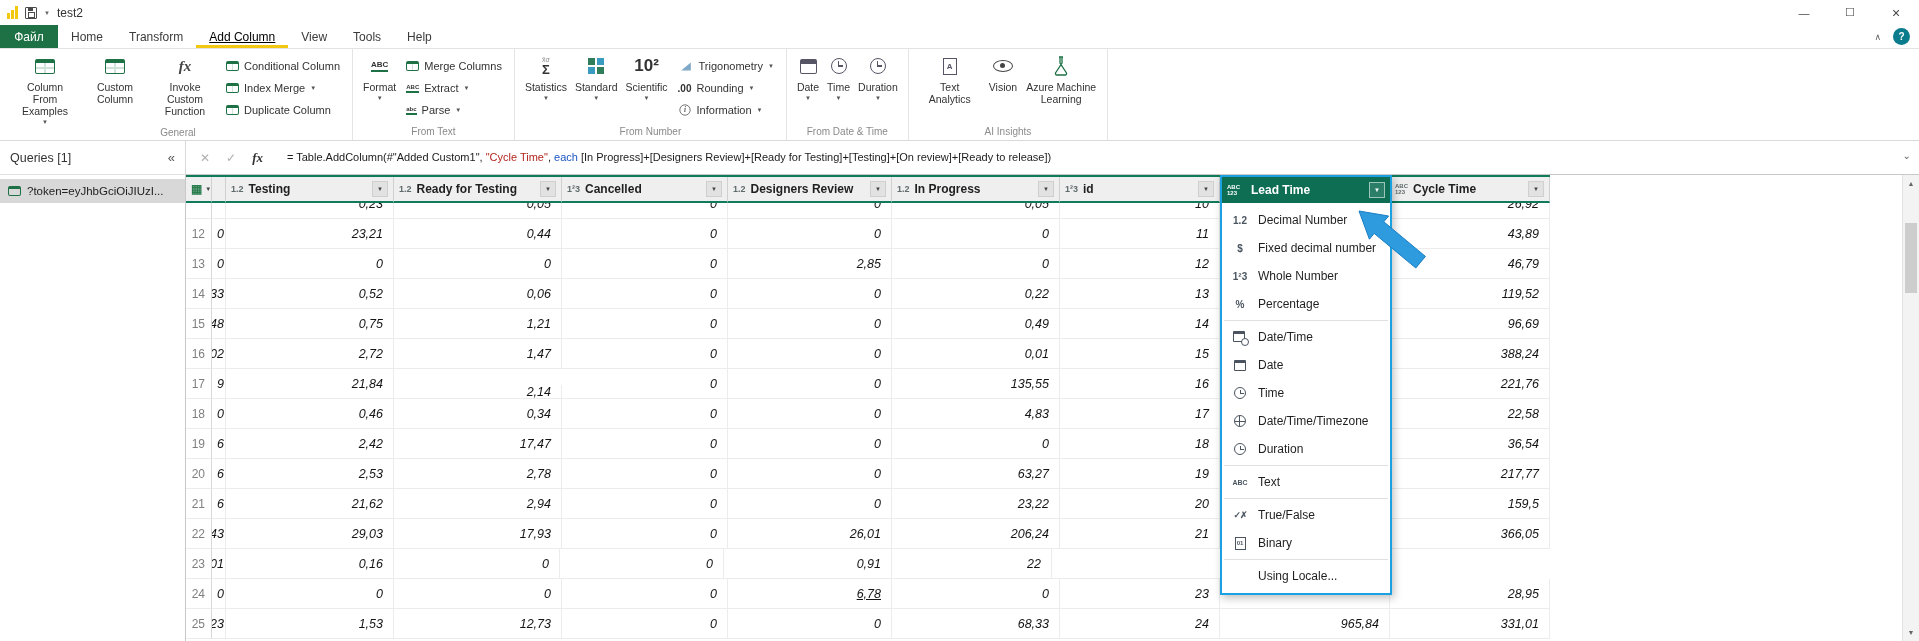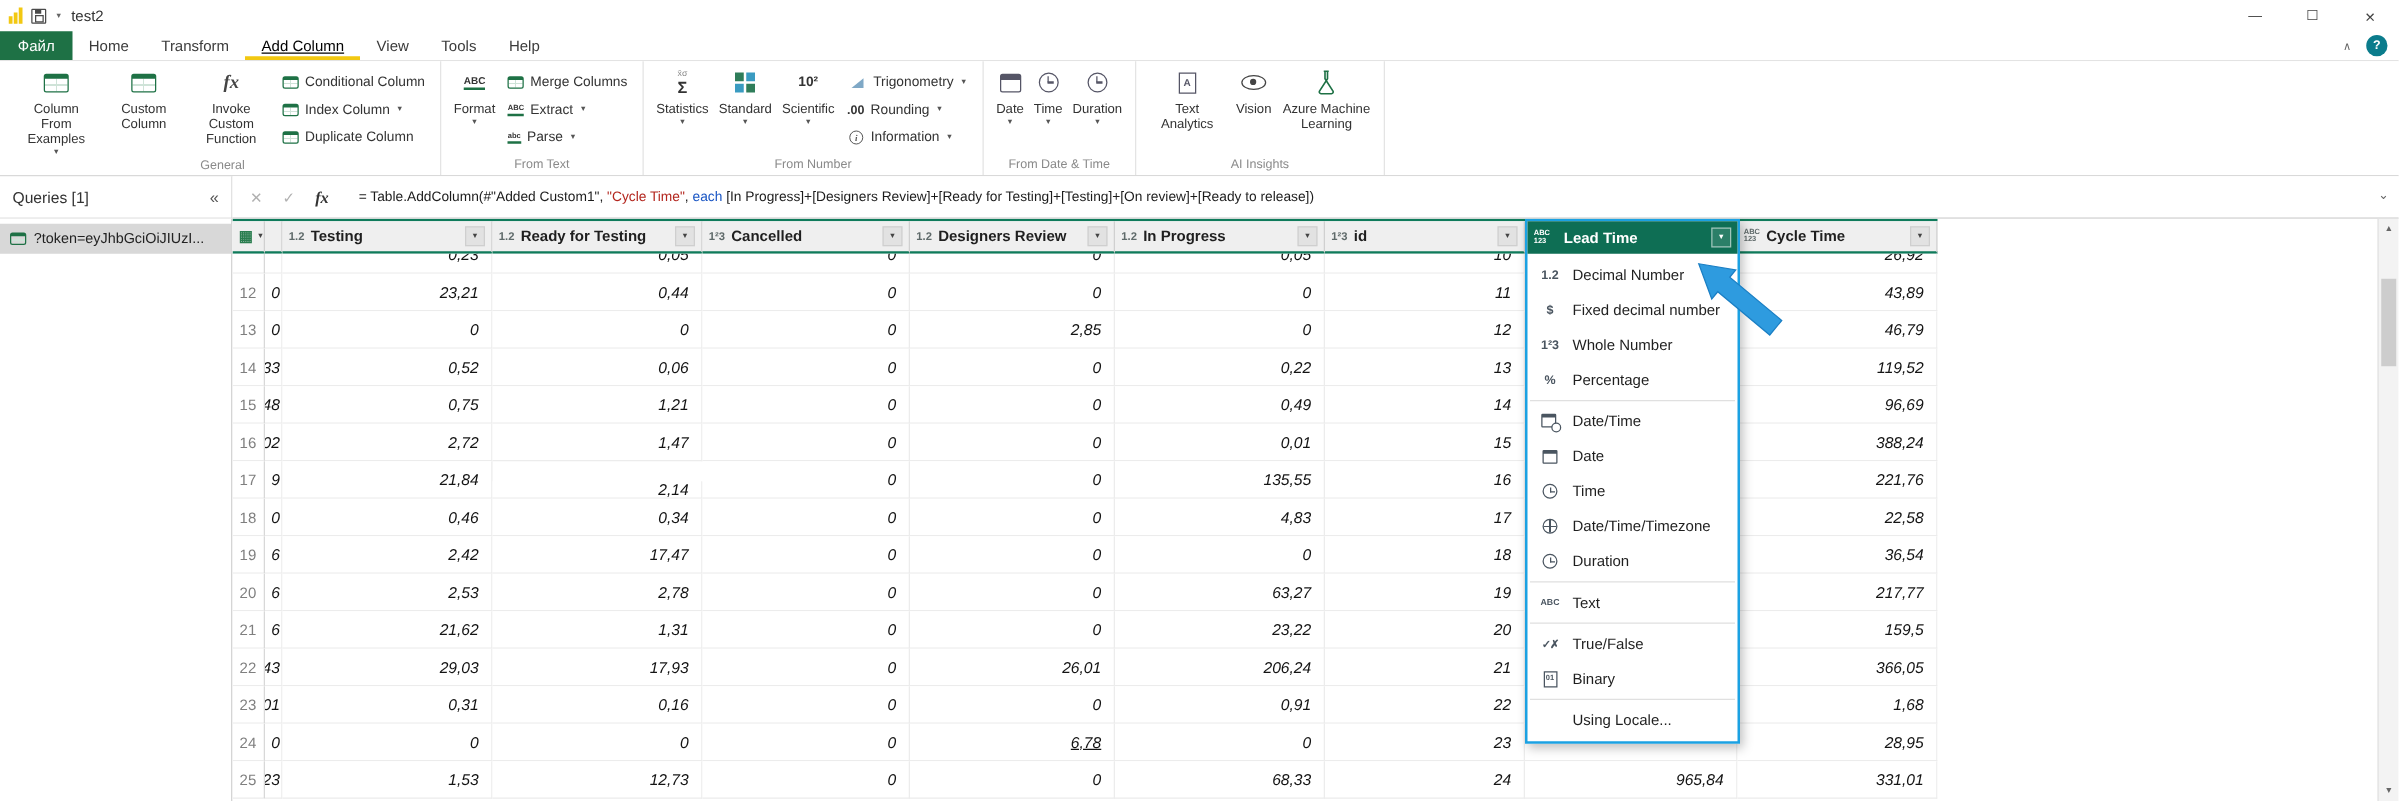--- a/index.html
+++ b/index.html
@@ -56,21 +56,21 @@
   .gi-fx{font-family:"Liberation Serif",serif;font-style:italic;font-weight:bold;font-size:15px;color:#444;}
   .gi-abc{font-size:8px;font-weight:bold;color:#333;border-bottom:2px solid #1E7145;padding-bottom:1px;}
   .gi-sigma{display:flex;flex-direction:column;align-items:center;line-height:1;}
   .gi-sigma .top{font-size:7px;color:#888;}
   .gi-sigma .bot{font-size:13px;font-weight:bold;color:#333;}
   .gi-calcgrid{width:16px;height:16px;background:
     linear-gradient(#2f7d5a,#2f7d5a) 0 0/7px 7px no-repeat,
     linear-gradient(#3a9bc1,#3a9bc1) 9px 0/7px 7px no-repeat,
     linear-gradient(#3a9bc1,#3a9bc1) 0 9px/7px 7px no-repeat,
     linear-gradient(#2f7d5a,#2f7d5a) 9px 9px/7px 7px no-repeat;}
-  .gi-sci{font-size:11px;font-weight:bold;color:#333;}
+  .gi-sci{font-size:17px;font-weight:bold;color:#333;}
   .gi-tri{width:0;height:0;border-left:16px solid transparent;border-bottom:13px solid #7fa8c6;}
   .gi-round{font-size:10px;font-weight:bold;color:#333;}
   .gi-info{width:14px;height:14px;border-radius:50%;border:1px solid #555;color:#555;
     font-family:"Liberation Serif",serif;font-style:italic;font-weight:bold;font-size:9px;
     display:flex;align-items:center;justify-content:center;}
   .gi-cal{width:17px;height:15px;border:1px solid #556;border-top:5px solid #556;border-radius:2px;background:#fff;}
   .gi-clock{width:16px;height:16px;border:1.5px solid #556;border-radius:50%;position:relative;background:#fff;}
   .gi-clock::before{content:"";position:absolute;left:6px;top:2px;width:1.5px;height:5px;background:#556;}
   .gi-clock::after{content:"";position:absolute;left:6px;top:6px;width:5px;height:1.5px;background:#556;}
   .gi-doc{width:14px;height:17px;border:1px solid #556;display:flex;align-items:center;justify-content:center;font-size:8px;font-weight:bold;color:#556;}
@@ -204,21 +204,21 @@
             </div>
           <div class="blabel">Invoke Custom Function</div>
         </div>
         <div class="smallstack">
           <div class="smallbtn">
             <span class="gi-table sm"></span>
             <span>Conditional Column</span>
           </div>
           <div class="smallbtn">
             <span class="gi-table sm"></span>
-            <span>Index Column</span>
+            <span>Index Merge</span>
             <span class="sarrow">▼</span>
           </div>
           <div class="smallbtn">
             <span class="gi-table sm"></span>
             <span>Duplicate Column</span>
           </div>
         </div>
       </div>
       <div class="rglabel">General</div>
     </div>
@@ -549,21 +549,21 @@
             <div class="gcell" style="width: 164px;">0</div>
             <div class="gcell" style="width: 168px;">63,27</div>
             <div class="gcell" style="width: 160px;">19</div>
             <div class="gcell" style="width: 170px;"></div>
             <div class="gcell" style="width: 160px;">217,77</div>
           </div>
           <div class="grow">
             <div class="gcell gutter" style="width: 26px;">21</div>
             <div class="gcell clip" style="width: 14px;">6</div>
             <div class="gcell" style="width: 168px;">21,62</div>
-            <div class="gcell" style="width: 168px;">1,31</div>
+            <div class="gcell" style="width: 168px;">2,94</div>
             <div class="gcell" style="width: 166px;">0</div>
             <div class="gcell" style="width: 164px;">0</div>
             <div class="gcell" style="width: 168px;">23,22</div>
             <div class="gcell" style="width: 160px;">20</div>
             <div class="gcell" style="width: 170px;"></div>
             <div class="gcell" style="width: 160px;">159,5</div>
           </div>
           <div class="grow">
             <div class="gcell gutter" style="width: 26px;">22</div>
             <div class="gcell clip" style="width: 14px;">43</div>
@@ -572,21 +572,20 @@
             <div class="gcell" style="width: 166px;">0</div>
             <div class="gcell" style="width: 164px;">26,01</div>
             <div class="gcell" style="width: 168px;">206,24</div>
             <div class="gcell" style="width: 160px;">21</div>
             <div class="gcell" style="width: 170px;"></div>
             <div class="gcell" style="width: 160px;">366,05</div>
           </div>
           <div class="grow">
             <div class="gcell gutter" style="width: 26px;">23</div>
             <div class="gcell clip" style="width: 14px;">01</div>
-            <div class="gcell" style="width: 168px;">0,31</div>
             <div class="gcell" style="width: 168px;">0,16</div>
             <div class="gcell" style="width: 166px;">0</div>
             <div class="gcell" style="width: 164px;">0</div>
             <div class="gcell" style="width: 168px;">0,91</div>
             <div class="gcell" style="width: 160px;">22</div>
             <div class="gcell" style="width: 170px;"></div>
             <div class="gcell" style="width: 160px;">1,68</div>
           </div>
           <div class="grow">
             <div class="gcell gutter" style="width: 26px;">24</div>

